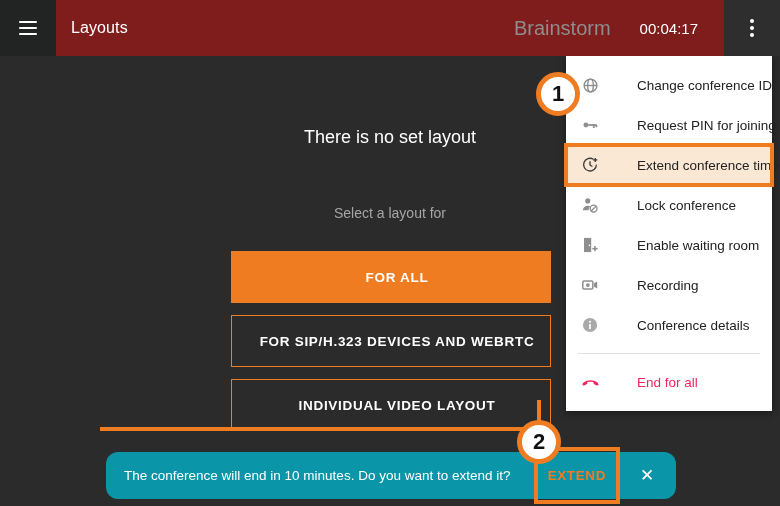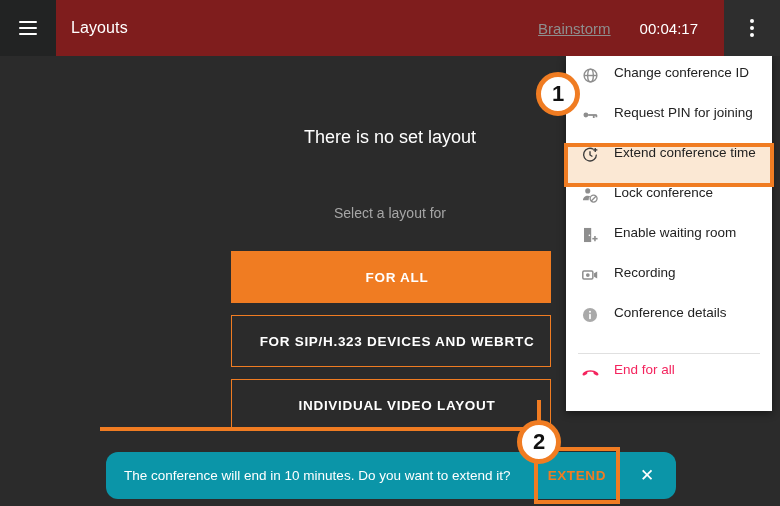--- a/index.html
+++ b/index.html
@@ -61,23 +61,22 @@
     font-size: 16px;
     margin-left: 15px;
     letter-spacing: 0.1px;
     white-space: nowrap;
   }
 
   .header-spacer { flex: 1 1 auto; }
 
   .conf-name {
     color: #8e8e8e;
-    font-size: 15px;
+    font-size: 20px;
     white-space: nowrap;
-    text-decoration: underline;
   }
 
   .conf-timer {
     color: #ffffff;
     font-size: 15px;
     margin-left: 29px;
     white-space: nowrap;
     text-align: right;
   }
 
@@ -174,25 +173,27 @@
     background: #ffffff;
     padding: 9px 0 9px 0;
     box-shadow: 0 2px 8px rgba(0,0,0,0.45);
     z-index: 25;
   }
 
   .menu-item {
     position: relative;
     height: 40px;
     display: flex;
+    align-items: center;
     padding-left: 14px;
     cursor: pointer;
     color: #222222;
     font-size: 13.5px;
     white-space: nowrap;
+    gap: 23px;
   }
   .menu-item .mi-icon {
     width: 20px;
     height: 20px;
     margin-right: 14px;
     display: flex;
     align-items: center;
     justify-content: center;
     flex: 0 0 20px;
   }

